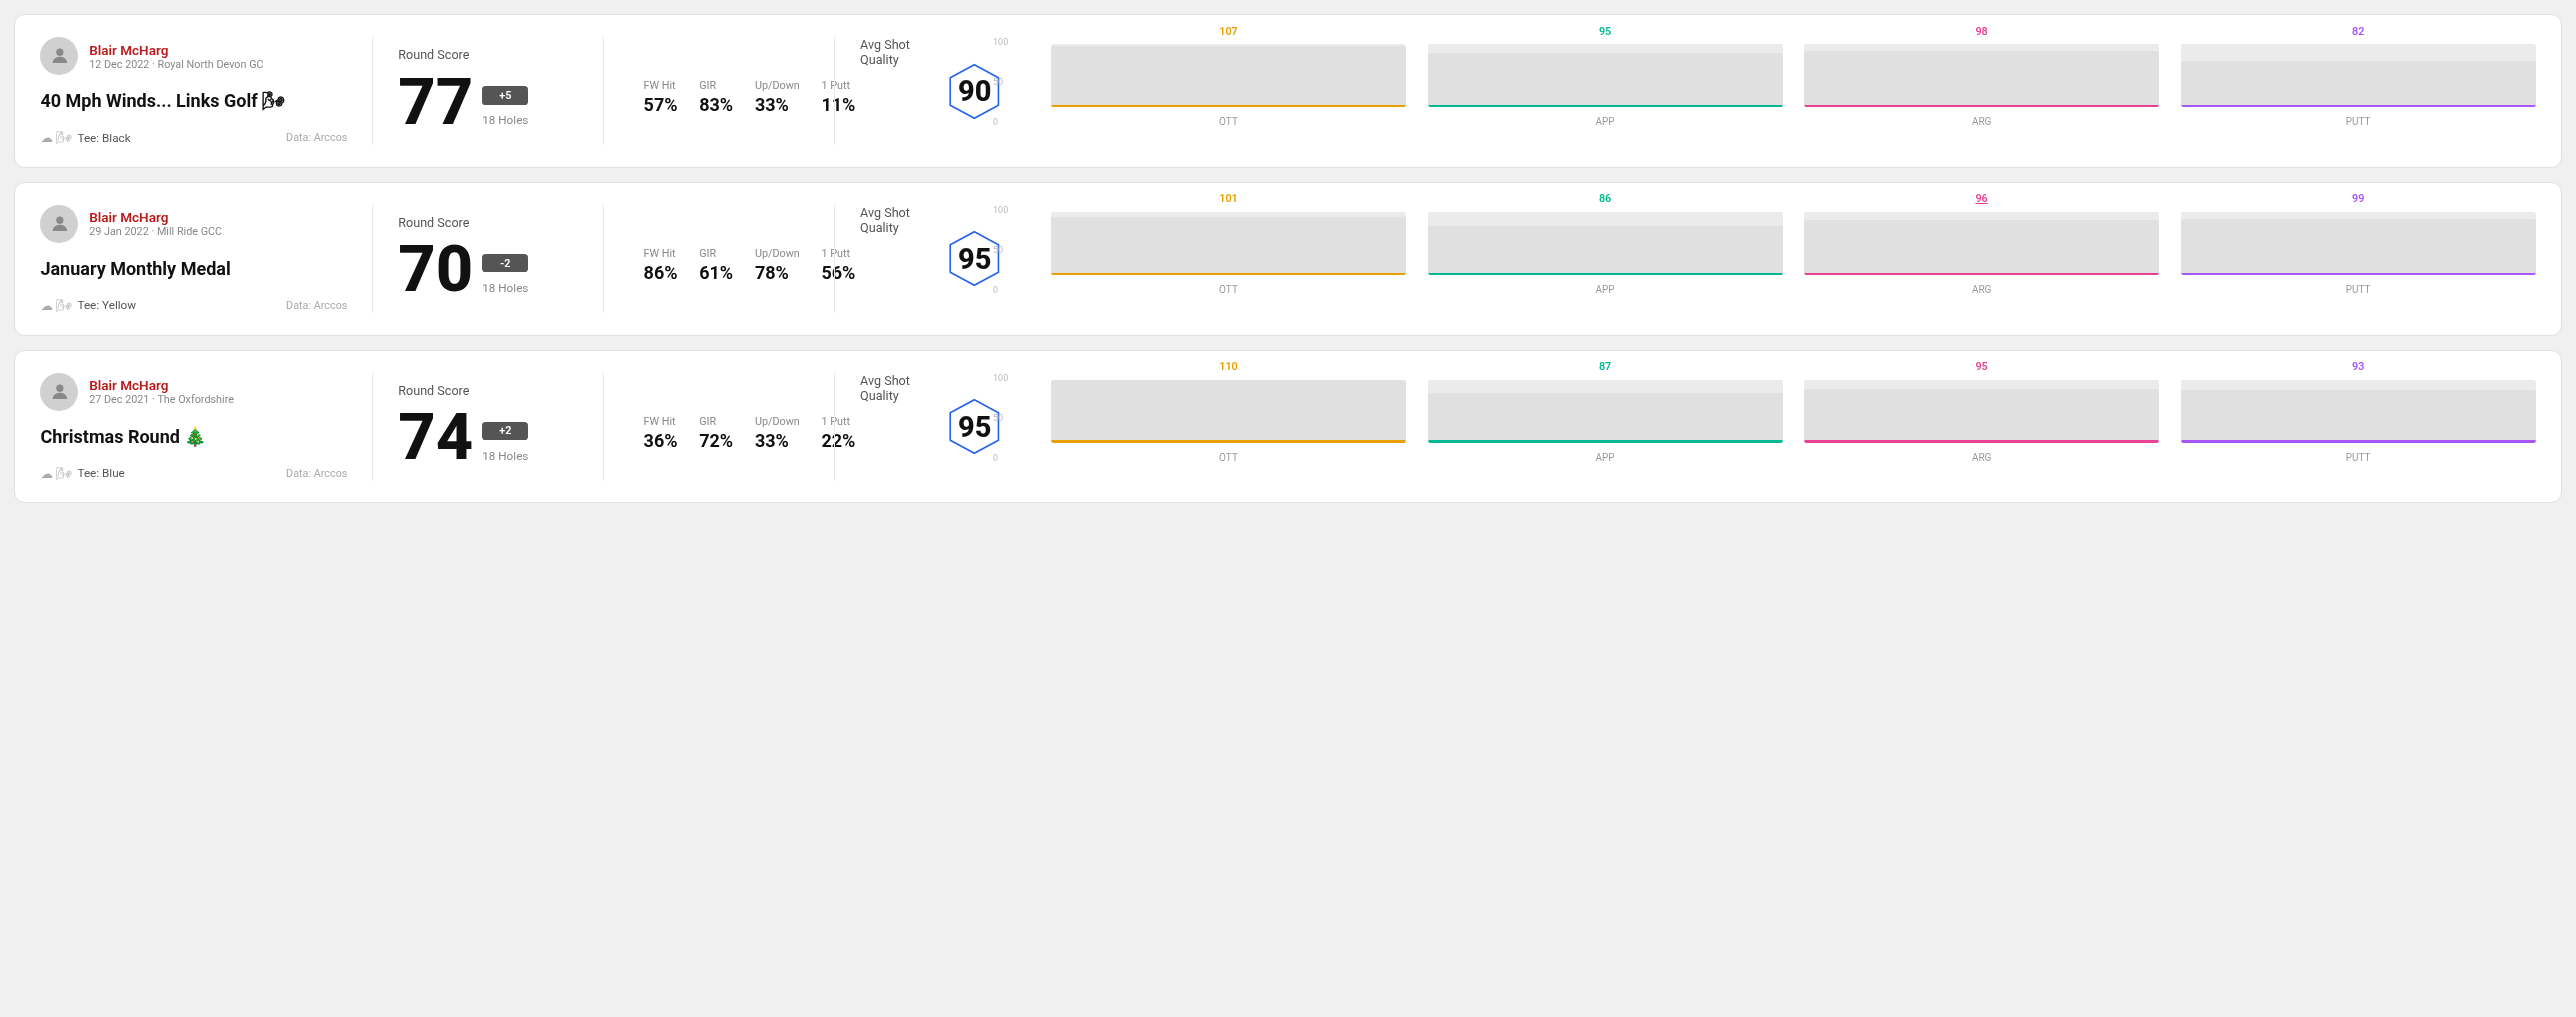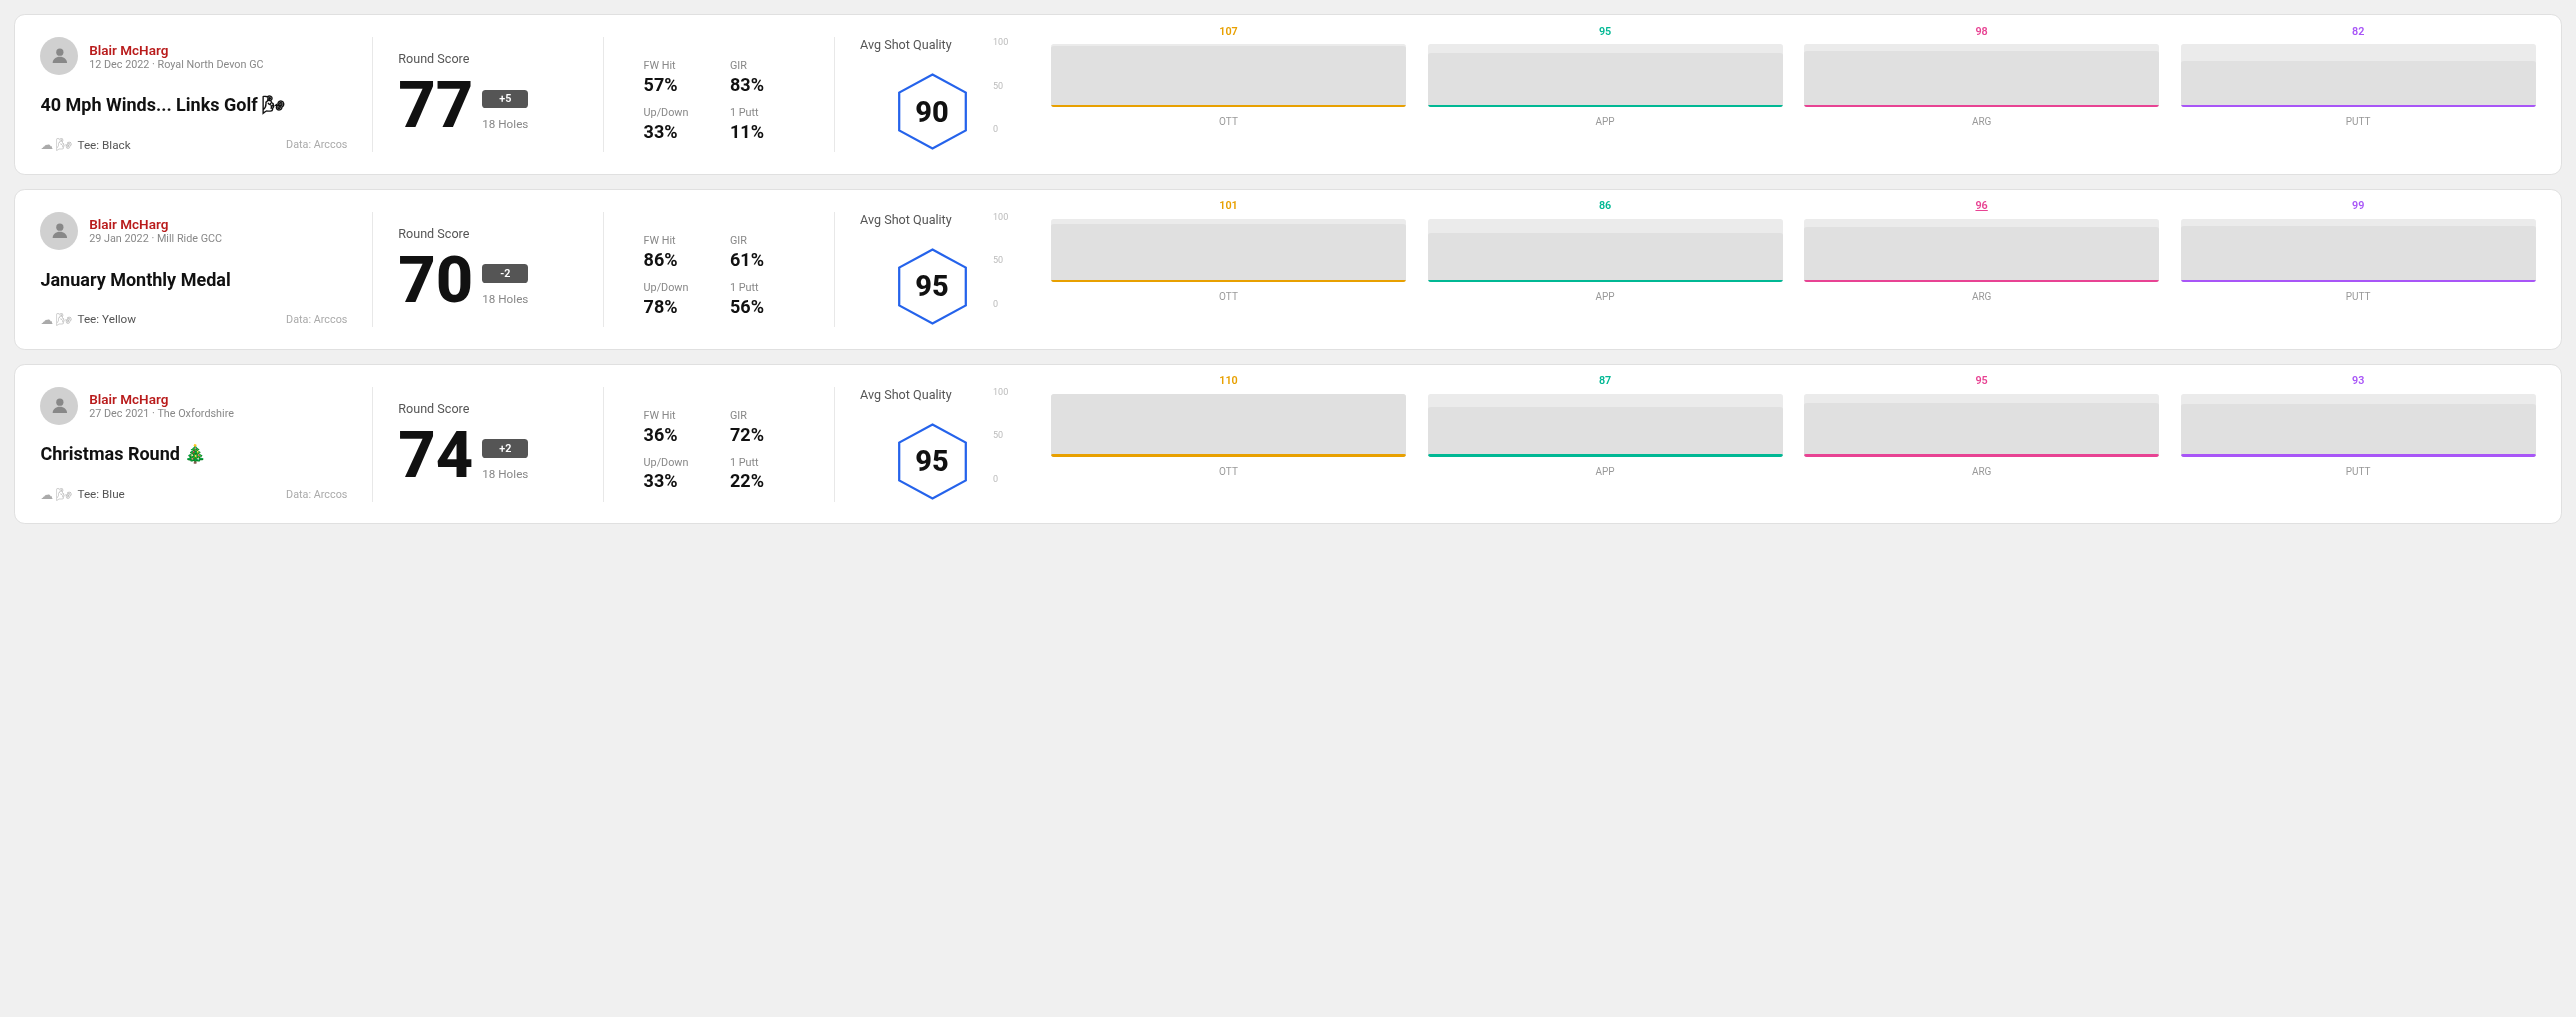--- a/index.html
+++ b/index.html
@@ -133,40 +133,40 @@
     .stats-section {
       width: 180px;
       flex-shrink: 0;
       display: flex;
       flex-direction: column;
       justify-content: center;
       padding: 0 14.4px;
     }
     .stats-grid {
       display: grid;
-      grid-template-columns: 1fr 1fr;
+      grid-template-columns: 1fr 1fr 1fr 1fr;
       gap: 10.8px 21.7px;
       margin-top: 12px;
     }
     .stat-item {}
     .stat-label {
       font-size: 10.8px;
       color: #888;
       margin-bottom: 1.8px;
     }
     .stat-value {
       font-size: 18px;
       font-weight: 700;
       color: #111;
     }
     .quality-section {
       width: 144px;
       flex-shrink: 0;
       display: flex;
-      flex-direction: column;
+      flex-direction: row;
       align-items: center;
       justify-content: center;
       gap: 19px;
     }
     .quality-label {
       font-size: 12.6px;
       color: #555;
       align-self: flex-start;
     }
     .hexagon-container {

